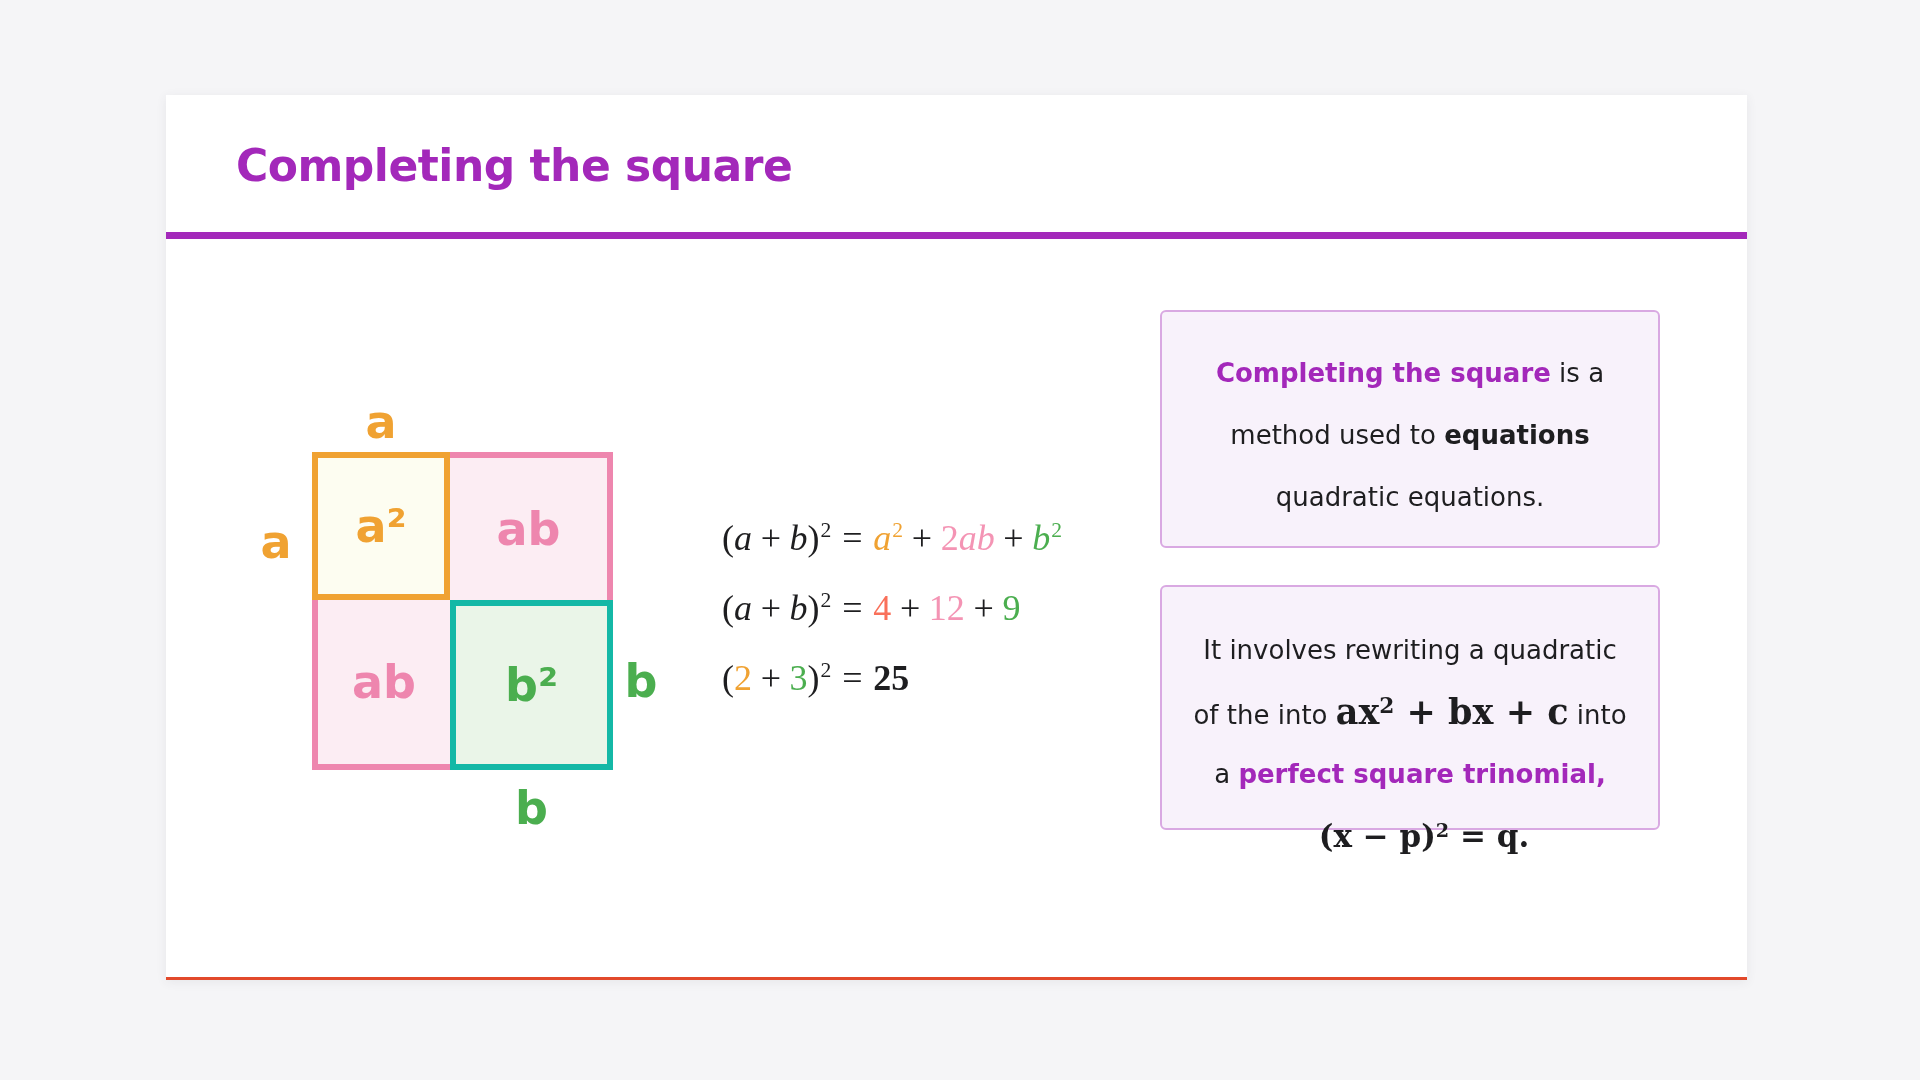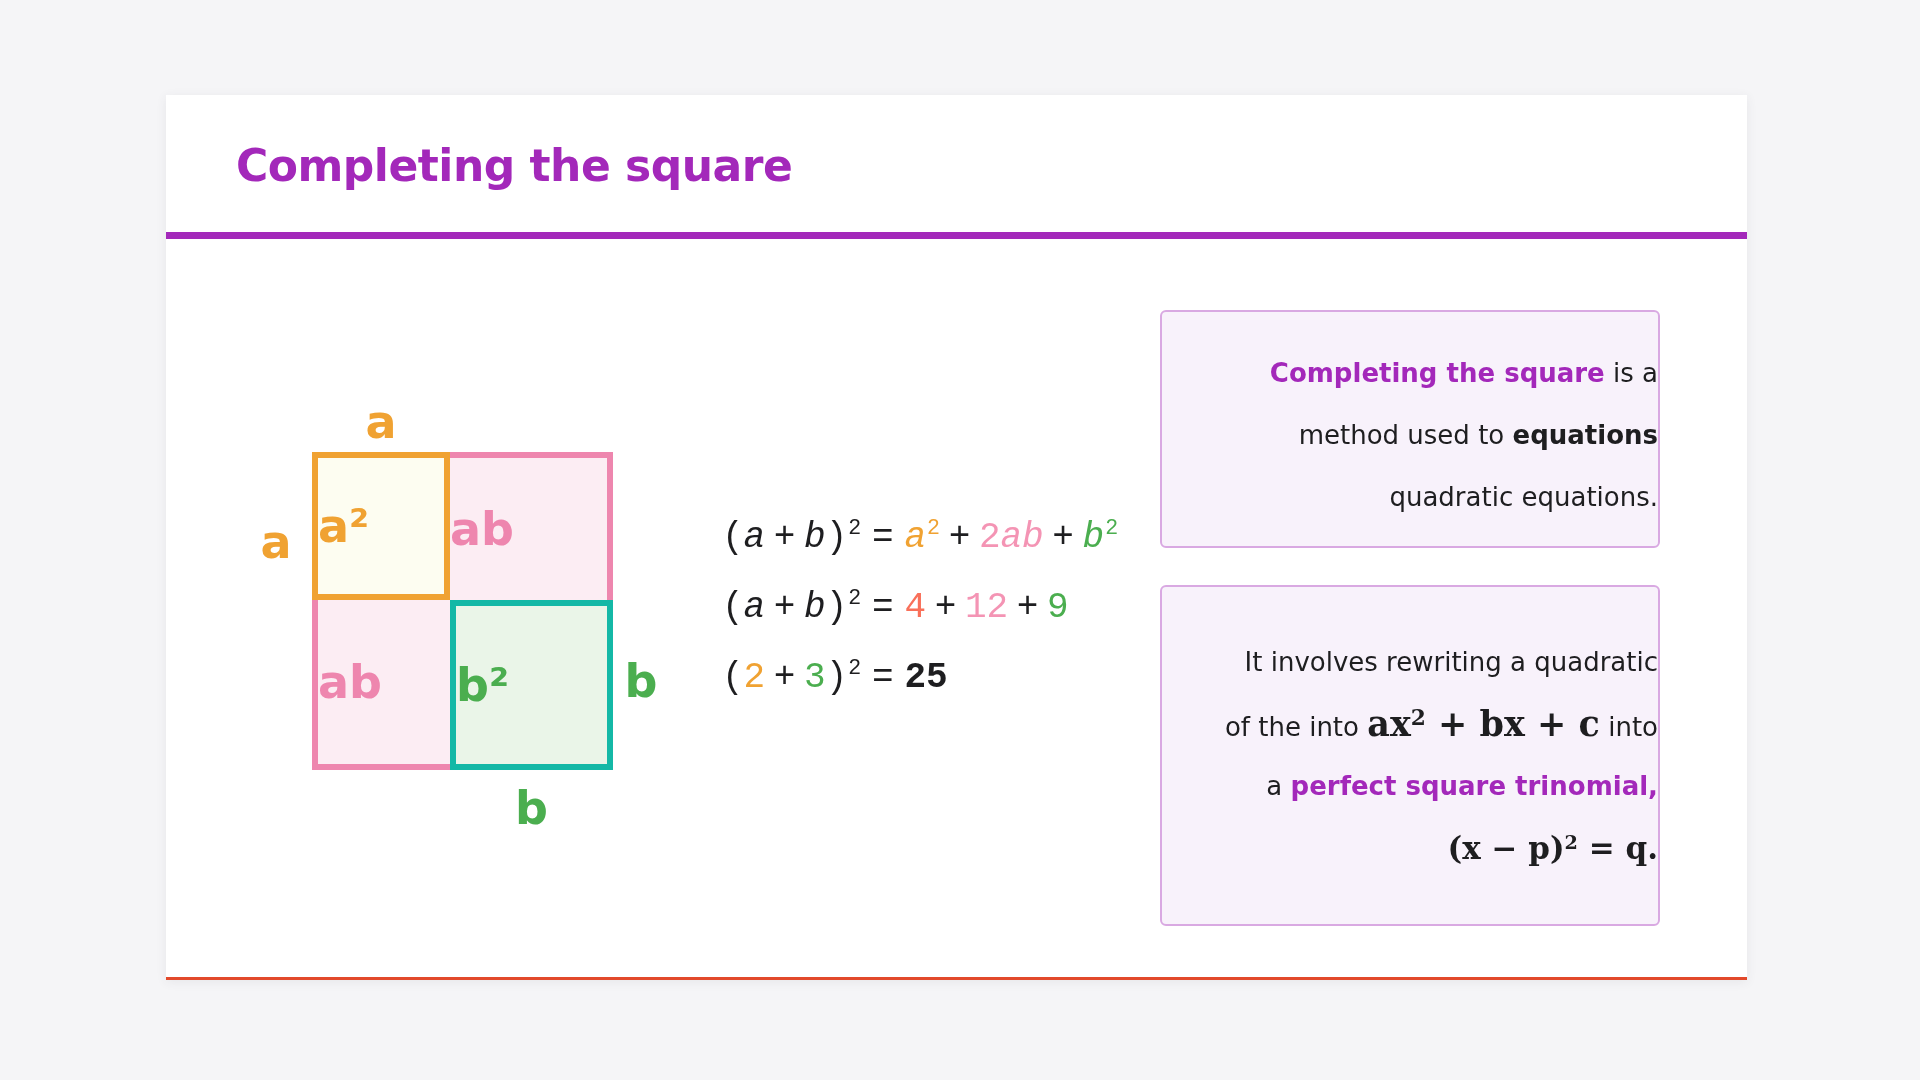--- a/index.html
+++ b/index.html
@@ -23,21 +23,21 @@
     color:#A328BA;
   }
   .title-underline {
     position:absolute; left:0; right:0; top:137px; height:7px;
     background:#A328BA;
   }
 
   
   .diagram { position:absolute; left:146px; top:357px; width:301px; height:318px; }
   .cell {
-    position:absolute; display:flex; align-items:center; 
+    position:absolute; display:flex; align-items:center; justify-content:center;
     font-size:46px; font-weight:700;
   }
   .cell-tl { left:0; top:0; width:138px; height:148px; background:#FDFDF1;
              border:6px solid #F0A232; color:#F0A232; z-index:3; }
   .cell-tr { left:138px; top:0; width:163px; height:148px; background:#FCEDF3;
              border:6px solid #EE86AE; border-left:none; border-bottom:none; color:#EE86AE; z-index:1; }
   .cell-bl { left:0; top:148px; width:138px; height:170px; background:#FCEDF3;
              border:6px solid #EE86AE; border-top:none; border-right:none; color:#EE86AE; z-index:1; }
   .cell-br { left:138px; top:148px; width:163px; height:170px; background:#EAF5E8;
              border:6px solid #14b8a6; color:#4BAE4F; z-index:2; }
@@ -47,41 +47,41 @@
   }
   .lbl-a-top   { left:0; top:-56px; width:138px; height:52px; color:#F0A232; }
   .lbl-a-left  { left:-62px; top:64px; width:52px; height:52px; color:#F0A232; }
   .lbl-b-right { left:304px; top:203px; width:50px; height:52px; color:#4BAE4F; }
   .lbl-b-bottom{ left:138px; top:330px; width:163px; height:52px; color:#4BAE4F; }
 
   
   .equations { position:absolute; left:556px; top:408px; }
   .eq-row {
     display:block; height:70px; line-height:70px; white-space:nowrap;
-    font-family:Liberation Mono, monospace;
+    font-family:Liberation Serif, serif;
     font-size:36px; color:#1E1E20;
   }
   .it  { font-style:italic; }
   .op  { margin:0 0.24em; }
   .eqop{ margin:0 0.30em; }
   .sup { font-size:0.60em; position:relative; top:-0.58em; margin-left:1px; }
   .bold{ font-weight:700; }
   .c-orange { color:#F0A232; }
   .c-pink   { color:#F494B4; }
   .c-green  { color:#4BAE4F; }
   .c-coral  { color:#F9705A; }
 
   
   .info-box {
     position:absolute; left:994px; width:500px;
     background:#F8F2FB; border:2px solid #D9A9E2; border-radius:6px;
-    text-align:right; font-size:26px; color:#1E1E20;
+    text-align:center; font-size:26px; color:#1E1E20;
   }
   .box-1 { top:215px; height:238px; padding-top:30px; }
-  .box-2 { top:490px; height:341px; padding-top:44px; }
+  .box-2 { top:490px; height:245px; padding-top:32px; }
   .box-line { height:62px; line-height:62px; white-space:nowrap; }
   .hl { color:#A328BA; font-weight:700; }
   .b  { font-weight:700; }
   .bmath {
     font-family:"DejaVu Serif","Liberation Serif",serif;
     font-weight:700; font-size:35px;
   }
   .bmath-lg { font-size:31px;margin-left:28px; }
   .bsup { font-size:0.62em; position:relative; top:-0.52em; }
 </style>

